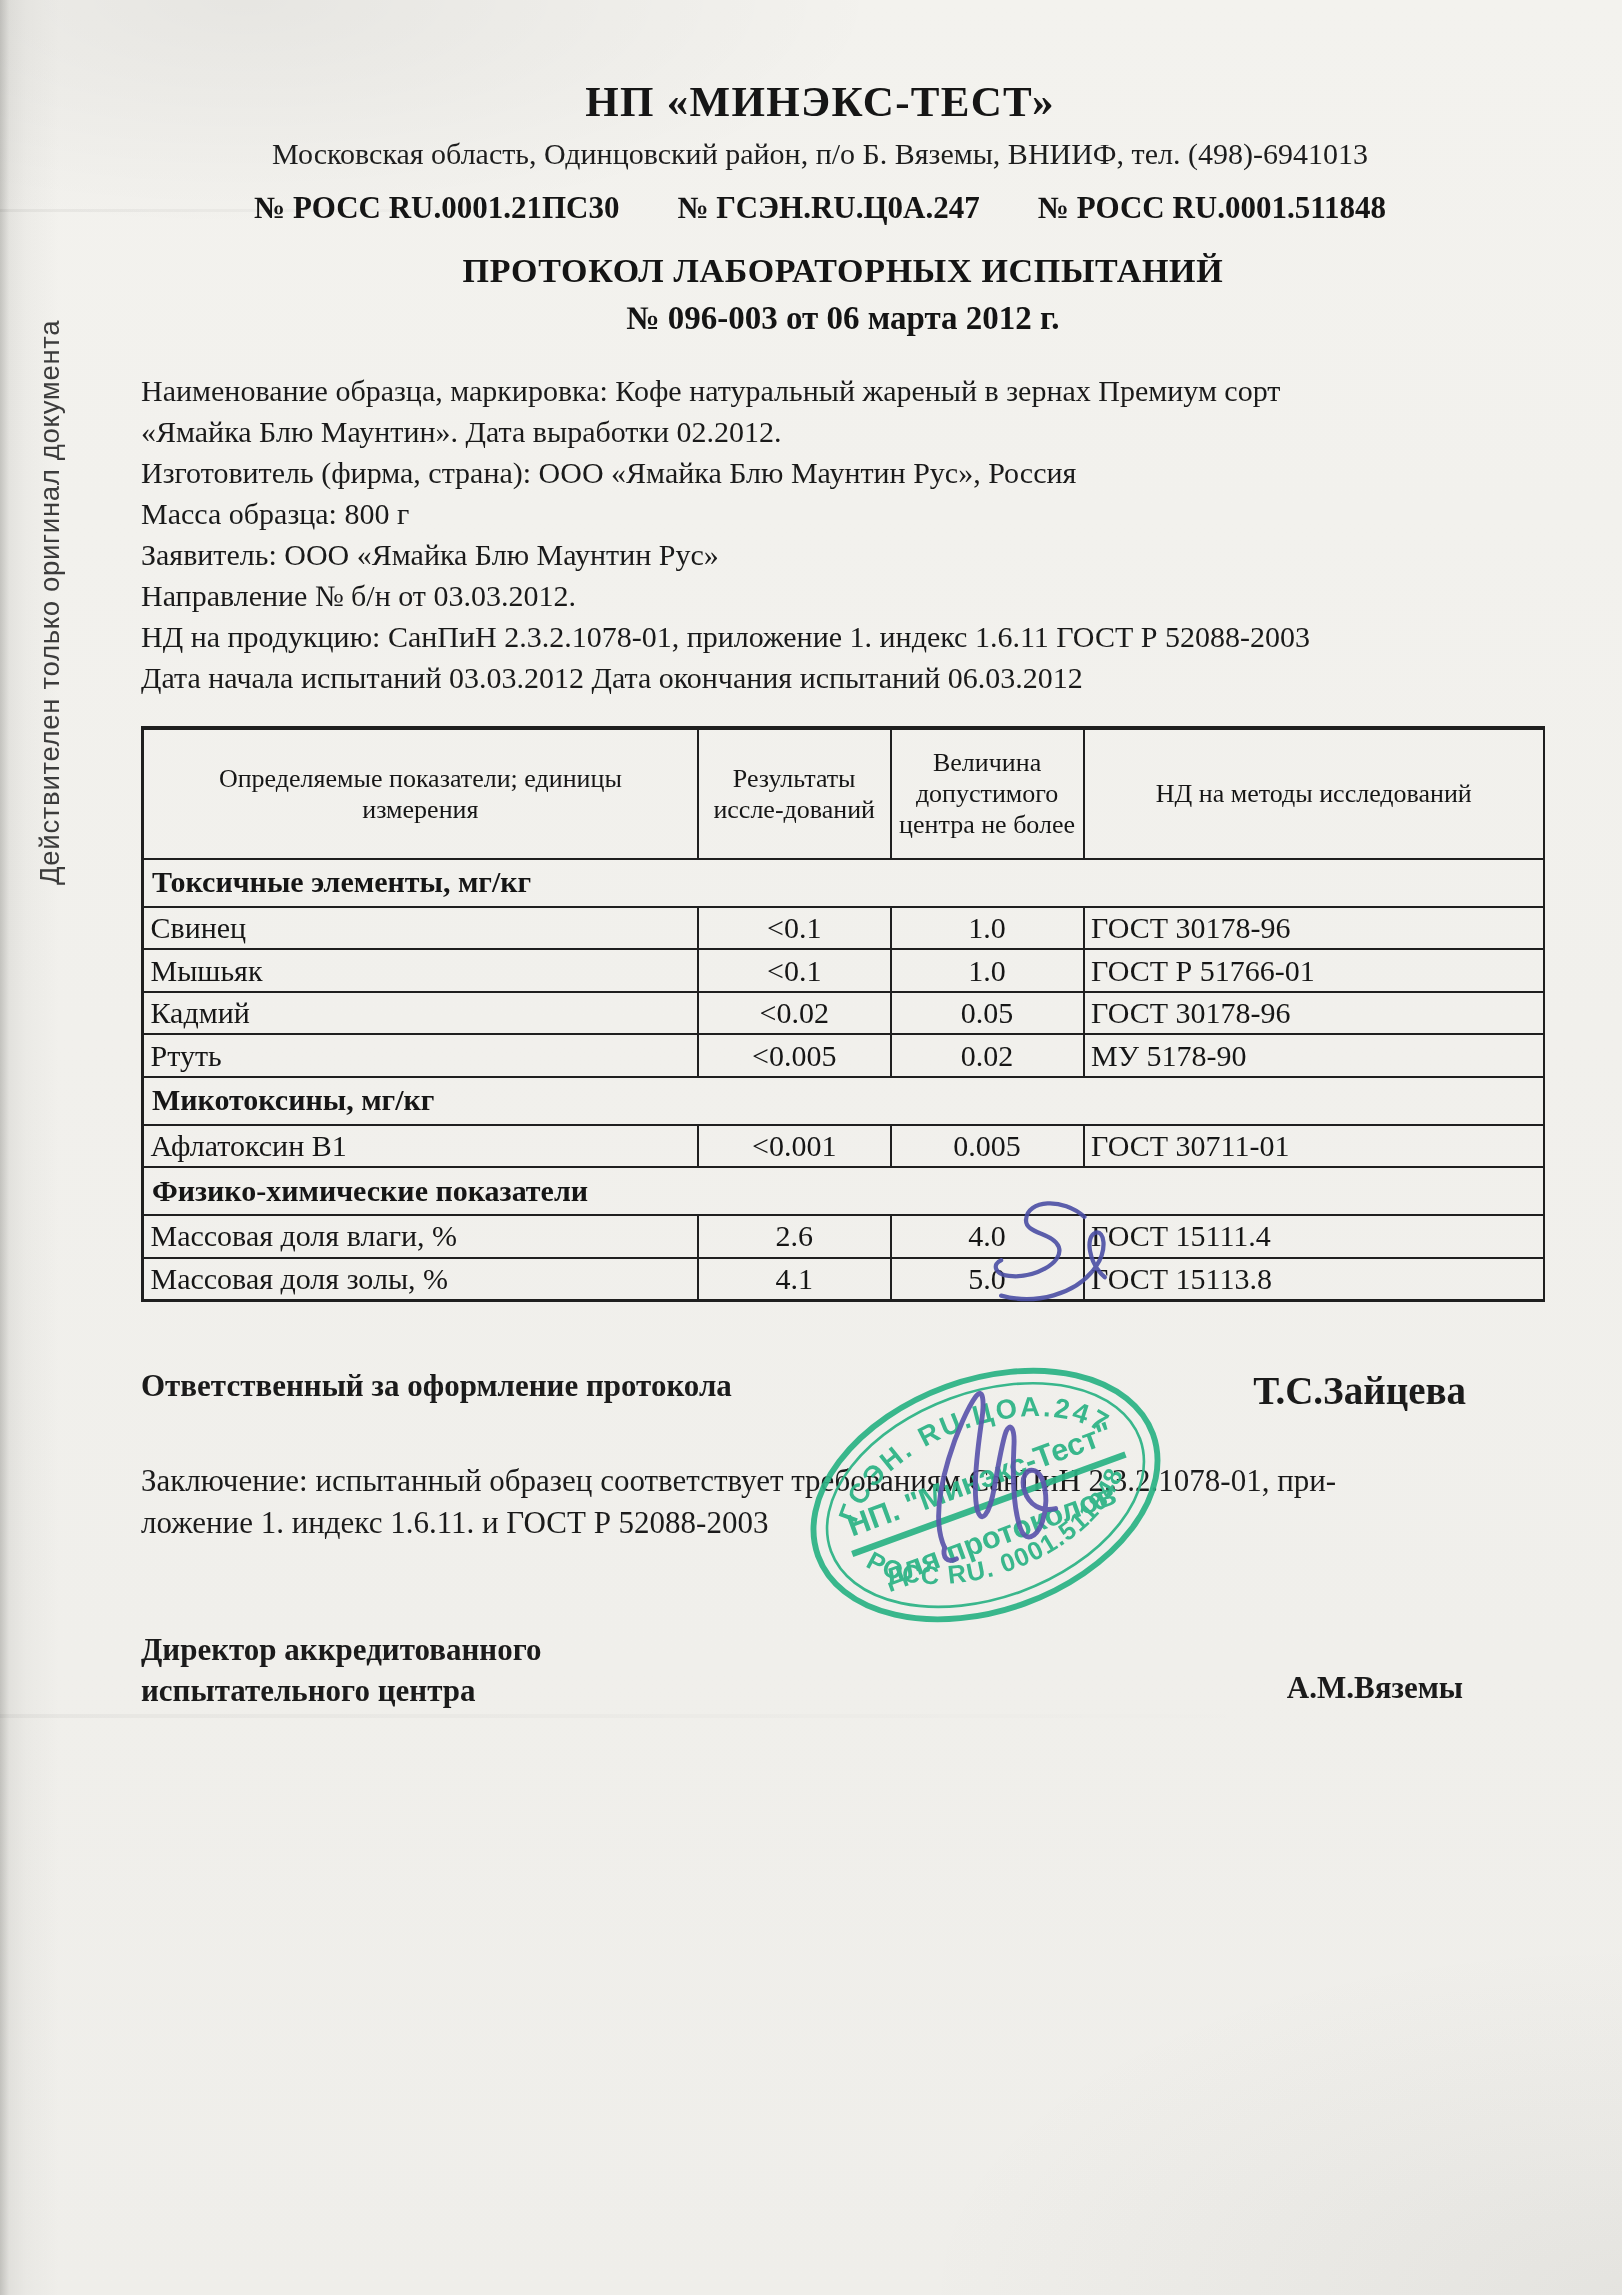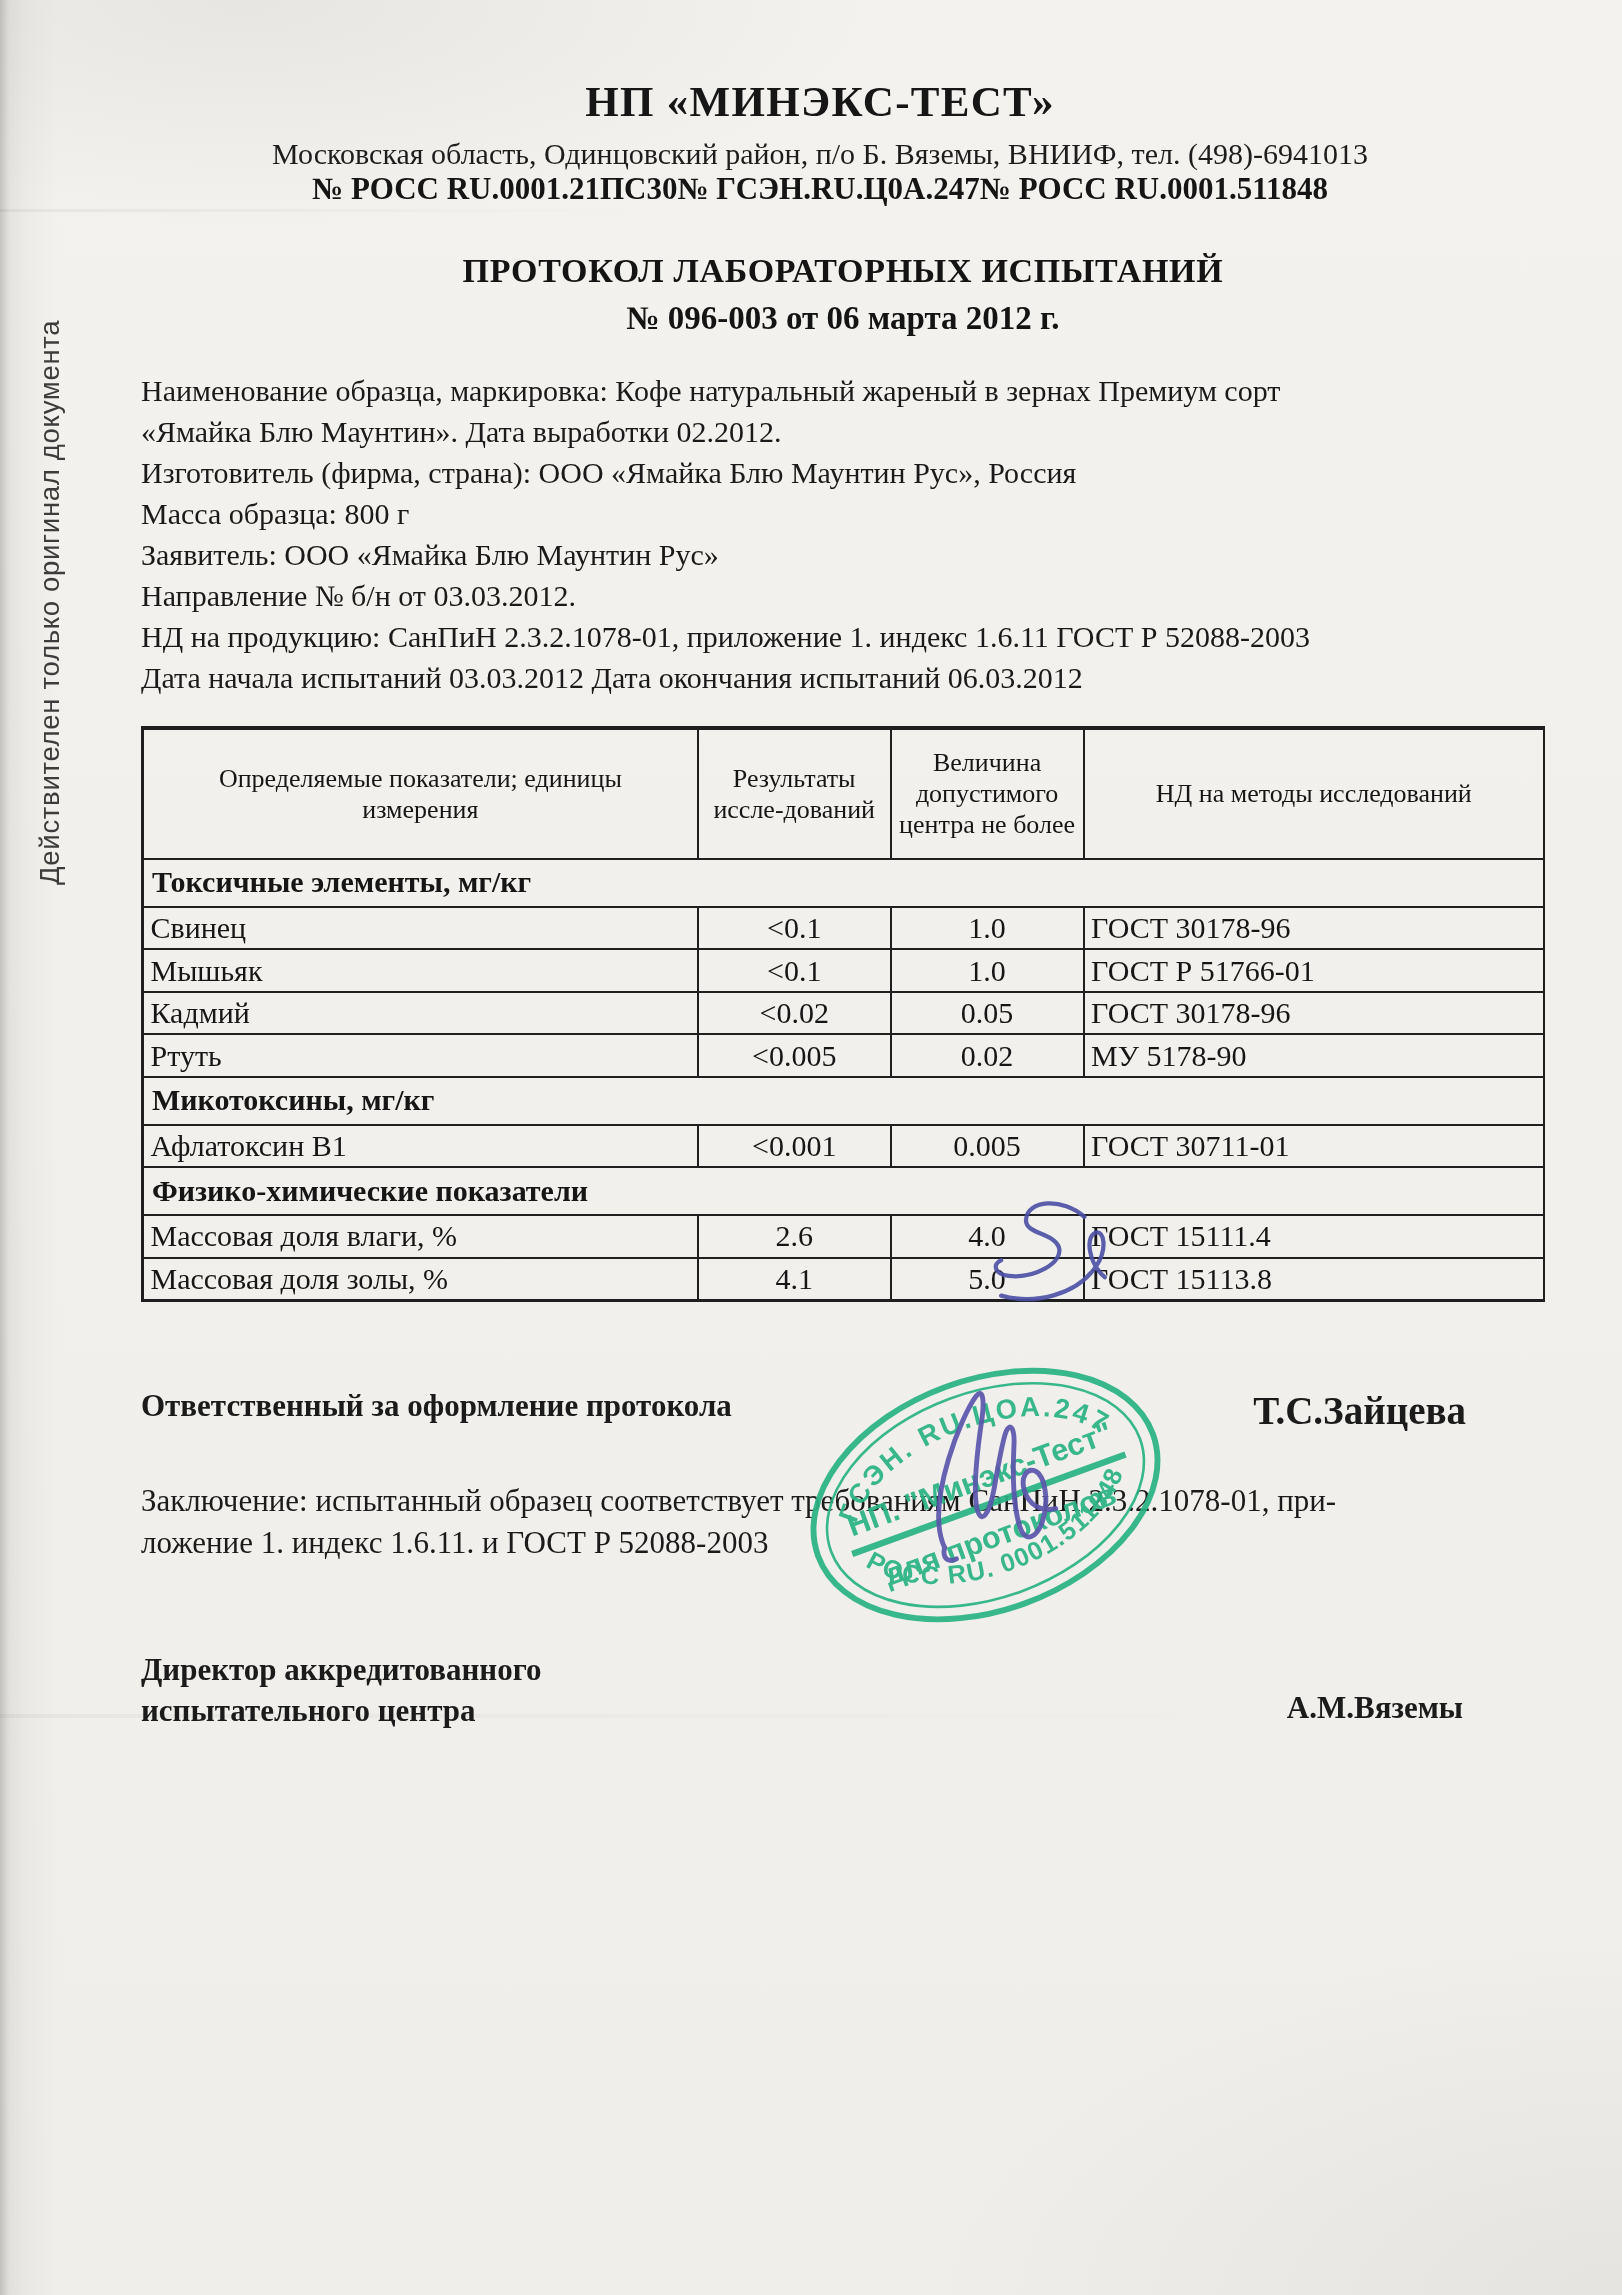--- a/index.html
+++ b/index.html
@@ -27,21 +27,21 @@
     position:absolute;left:34px;top:885px;
     transform:rotate(-90deg);transform-origin:0 0;
     white-space:nowrap;
     font-family:"Liberation Sans","DejaVu Sans",sans-serif;
     font-size:27.5px;color:#3c3c3c;letter-spacing:0.7px;
   }
 
   .header{position:absolute;left:0;top:0;width:1560px;padding-left:80px;box-sizing:border-box;text-align:center;}
   .org-name{margin-top:77px;font-size:43px;font-weight:bold;letter-spacing:1.3px;color:#161616;}
   .org-address{margin-top:10.5px;font-size:30px;color:#1d1d1d;}
-  .certs{margin-top:0;display:flex;justify-content:center;font-size:31px;font-weight:bold;color:#151515;}
+  .certs{margin-top:19px;display:flex;justify-content:center;gap:58px;font-size:31px;font-weight:bold;color:#151515;}
 
   .content{position:absolute;left:141px;top:232px;width:1404px;}
   .protocol-title{text-align:center;font-size:34px;font-weight:bold;letter-spacing:0.7px;margin-top:19.6px;color:#141414;}
   .protocol-number{text-align:center;font-size:33px;font-weight:bold;margin-top:10.5px;color:#141414;}
 
   .details{margin-top:33px;font-size:30px;line-height:41px;color:#1a1a1a;}
 
   table.results{
     border-collapse:collapse;margin-top:27.5px;width:1404px;
     font-size:30px;color:#161616;
@@ -54,21 +54,21 @@
     font-weight:normal;font-size:26px;line-height:31px;vertical-align:middle;
     text-align:center;padding:5.2px 3.9px;height:118px;
   }
   table.results th .narrow{display:inline-block;max-width:419px;}
   table.results td{padding:3.3px 6.5px;line-height:34px;}
   tr.section td{font-weight:bold;font-size:30px;padding:5.2px 6.5px 6.5px 7.9px;}
   td.c-name{padding-left:9.2px;}
   td.c-val{text-align:center;}
   td.c-nd{padding-left:13px;}
 
-  .signoff{margin-top:86px;display:flex;align-items:flex-start;}
+  .signoff{margin-top:66px;display:flex;align-items:flex-start;}
   .signoff .label{font-weight:bold;font-size:31px;}
   .signoff .name{font-weight:bold;font-size:39px;margin-left:auto;margin-right:79px;}
 
   .conclusion{margin-top:47px;font-size:31px;line-height:42px;}
 
   .director{margin-top:85px;display:flex;align-items:flex-start;}
   .director .label{font-weight:bold;font-size:31px;line-height:41px;}
   .director .name{font-weight:bold;font-size:31px;margin-left:auto;margin-right:82px;margin-top:41px;}
 
   .stamp-wrap{position:absolute;left:789px;top:1343px;width:393px;height:308px;}

